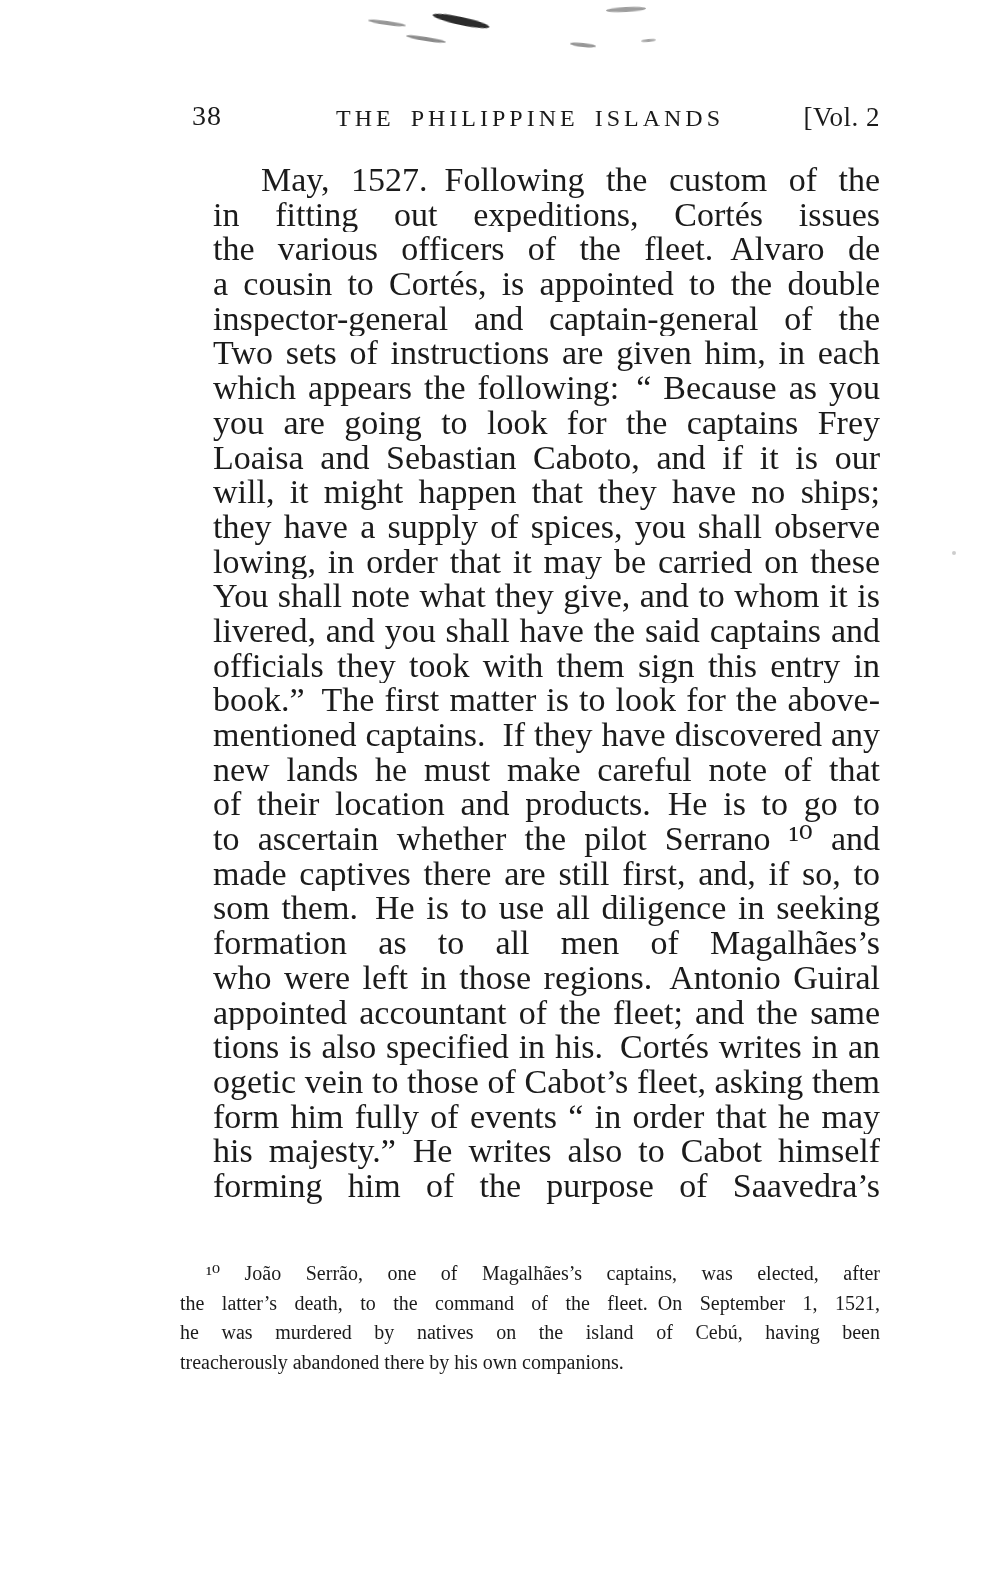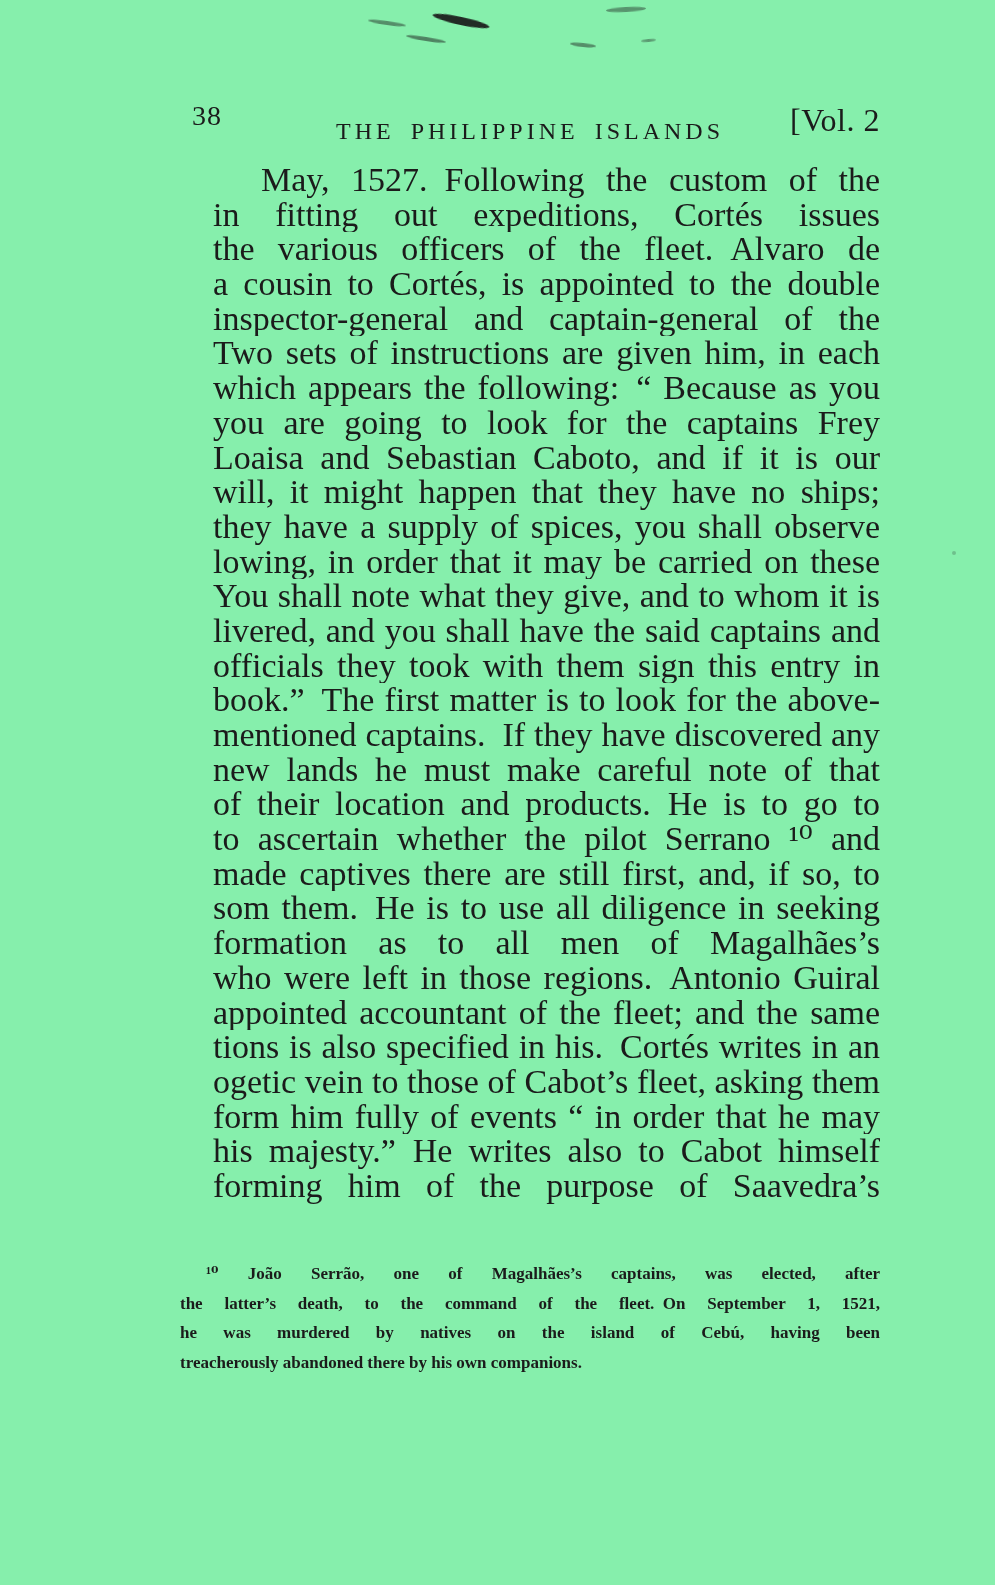--- a/index.html
+++ b/index.html
@@ -4,21 +4,21 @@
 <style>
   html, body {
     margin: 0;
     padding: 0;
     background: #e8e8e8;
   }
   .page {
     position: relative;
     width: 995px;
     height: 1585px;
-    background: #86efac;
+    background: #ffffff;
     overflow: hidden;
     font-family: "Liberation Serif", "DejaVu Serif", serif;
     color: #1b1b1b;
   }
   
   .smudge {
     position: absolute;
     background: #1a1a1a;
     border-radius: 50%;
     filter: blur(0.6px);
@@ -43,31 +43,31 @@
     position: absolute;
     left: 12px;
     top: 0;
     font-size: 28px;
     letter-spacing: 1px;
   }
   .running-title {
     position: absolute;
     left: 0;
     right: 0;
-    top: 18px;
+    top: 5px;
     text-align: center;
     font-size: 24px;
     letter-spacing: 4px;
     word-spacing: 6px;
   }
   .volume {
     position: absolute;
     right: 0;
     top: 2px;
-    font-size: 32px;
+    font-size: 27px;
     letter-spacing: 0.5px;
   }
 
   
   .body-text {
     position: absolute;
     left: 180px;
     top: 163px;
     width: 700px;
   }
@@ -84,28 +84,27 @@
   .body-text .line:first-child { text-indent: 48px; }
 
   
   .footnote {
     position: absolute;
     left: 180px;
     top: 1259px;
     width: 700px;
   }
   .footnote .fline {
-    font-size: 17px;
+    font-size: 20px;
     line-height: 29.5px;
     height: 29.5px;
     white-space: pre-wrap;
     text-align: justify;
     text-align-last: justify;
     overflow: hidden;
-    font-weight: bold;
   }
   .footnote .fline:first-child { text-indent: 26px; }
 </style>
 </head>
 <body>
 
 <div class="page">
 
   <div class="smudge s1"></div>
   <div class="smudge s2"></div>

